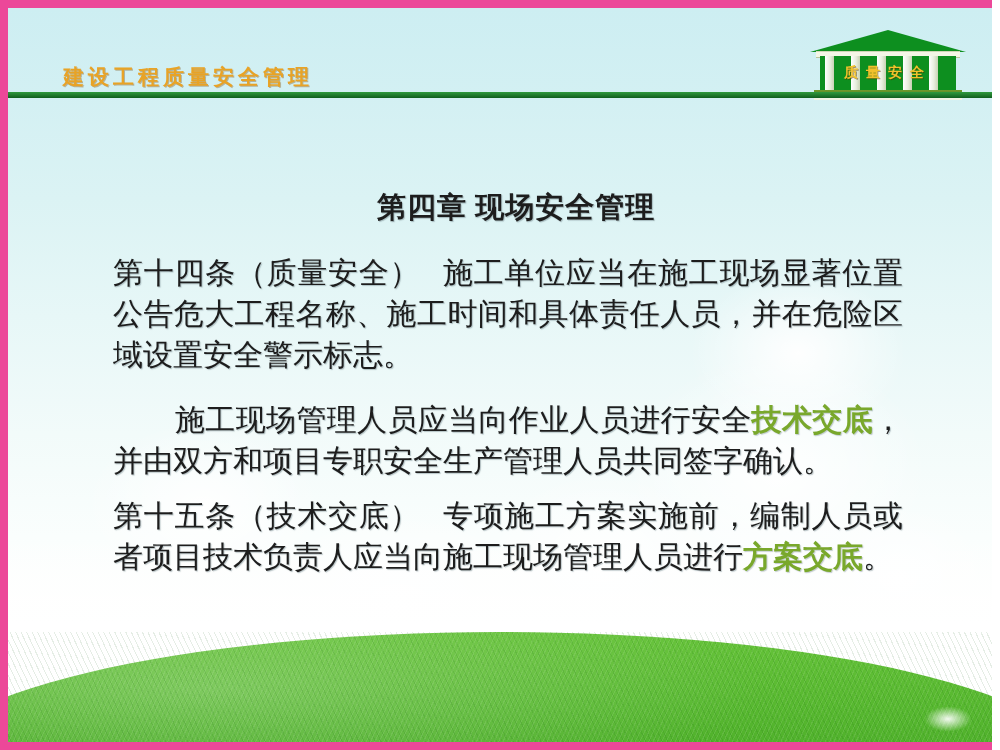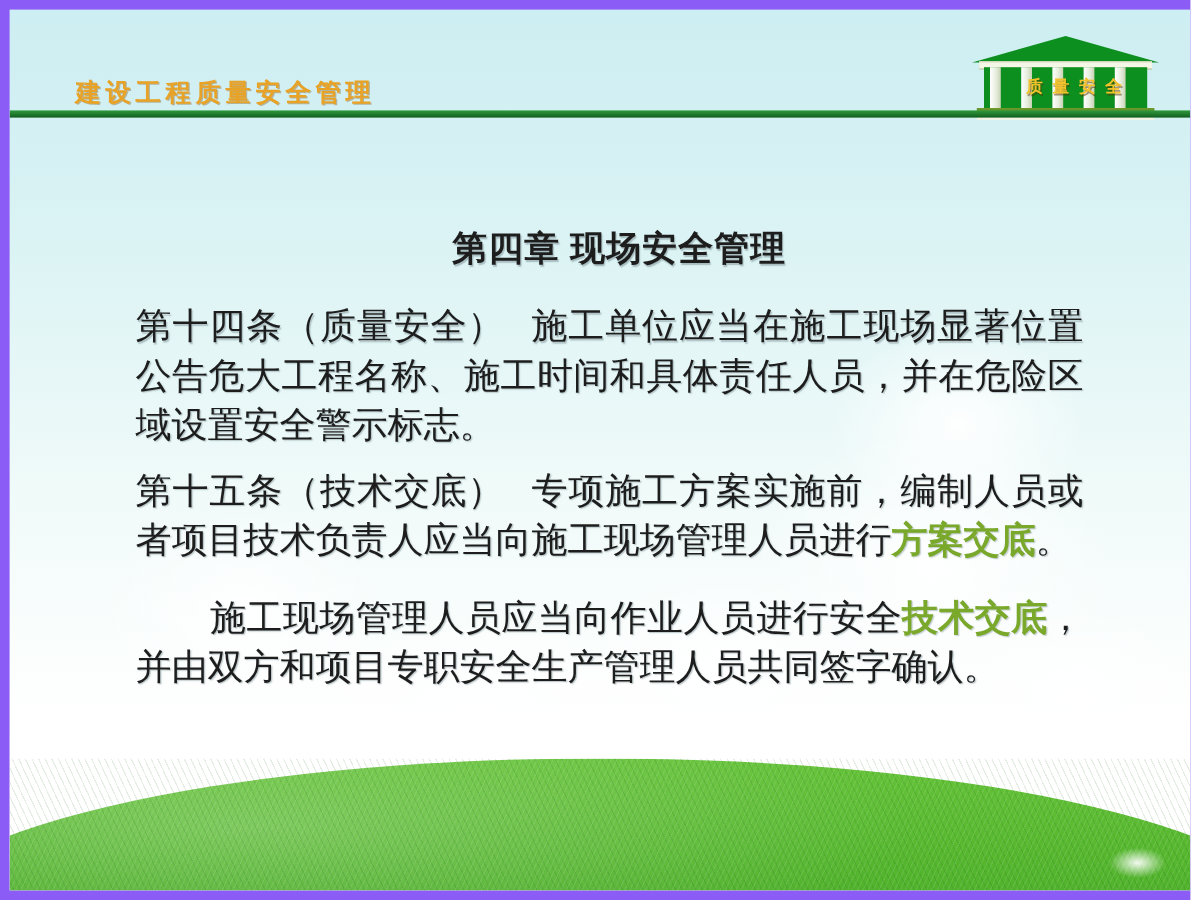--- a/index.html
+++ b/index.html
@@ -9,21 +9,21 @@
   }
   body {
     font-family: "Liberation Serif", "DejaVu Serif", serif;
   }
 
   .slide {
     position: relative;
     width: 992px;
     height: 750px;
     overflow: hidden;
-    background: #8b5cf6;
+    background: #ec4899;
     box-sizing: border-box;
   }
 
   
   .canvas {
     position: absolute;
     left: 8px;
     top: 8px;
     right: 8px;
     bottom: 8px;
@@ -139,21 +139,21 @@
     position: absolute;
     left: 6px;
     top: 60px;
     width: 148px;
     height: 7px;
     background: linear-gradient(to bottom, #6f9a2c, #4f7a18);
     border-bottom: 3px solid #f1f4e4;
   }
   .logo-text {
     position: absolute;
-    left: 27px;
+    left: 16px;
     top: 34px;
     width: 128px;
     text-align: center;
     font-family: "Liberation Sans", "DejaVu Sans", sans-serif;
     font-size: 14px;
     font-weight: bold;
     letter-spacing: 8px;
     color: #f2c12b;
     text-shadow: 1px 1px 0 rgba(80,50,0,0.5);
     white-space: nowrap;
@@ -275,23 +275,23 @@
     </div>
 
     <div class="content">
 
       <div class="chapter-heading">第四章  现场安全管理</div>
 
       <div class="body-text">
 
         <p class="para"><span>第十四条（质量安全）</span><span class="sp"></span><span>施工单位应当在施工现场显著位置公告危大工程名称、施工时间和具体责任人员，并在危险区域设置安全警示标志。</span></p>
 
+        <p class="para indent"><span>施工现场管理人员应当向作业人员进行安全</span><span class="hl">技术交底</span><span>，并由双方和项目专职安全生产管理人员共同签字确认。</span></p>
+
         <p class="para"><span>第十五条（技术交底）</span><span class="sp"></span><span>专项施工方案实施前，编制人员或者项目技术负责人应当向施工现场管理人员进行</span><span class="hl">方案交底</span><span>。</span></p>
-
-        <p class="para indent"><span>施工现场管理人员应当向作业人员进行安全</span><span class="hl">技术交底</span><span>，并由双方和项目专职安全生产管理人员共同签字确认。</span></p>
 
       </div>
     </div>
 
     <div class="grass">
       <div class="grass-hill">
         <div class="grass-speck"></div>
 
       </div>
       <div class="grass-tuft"></div>

